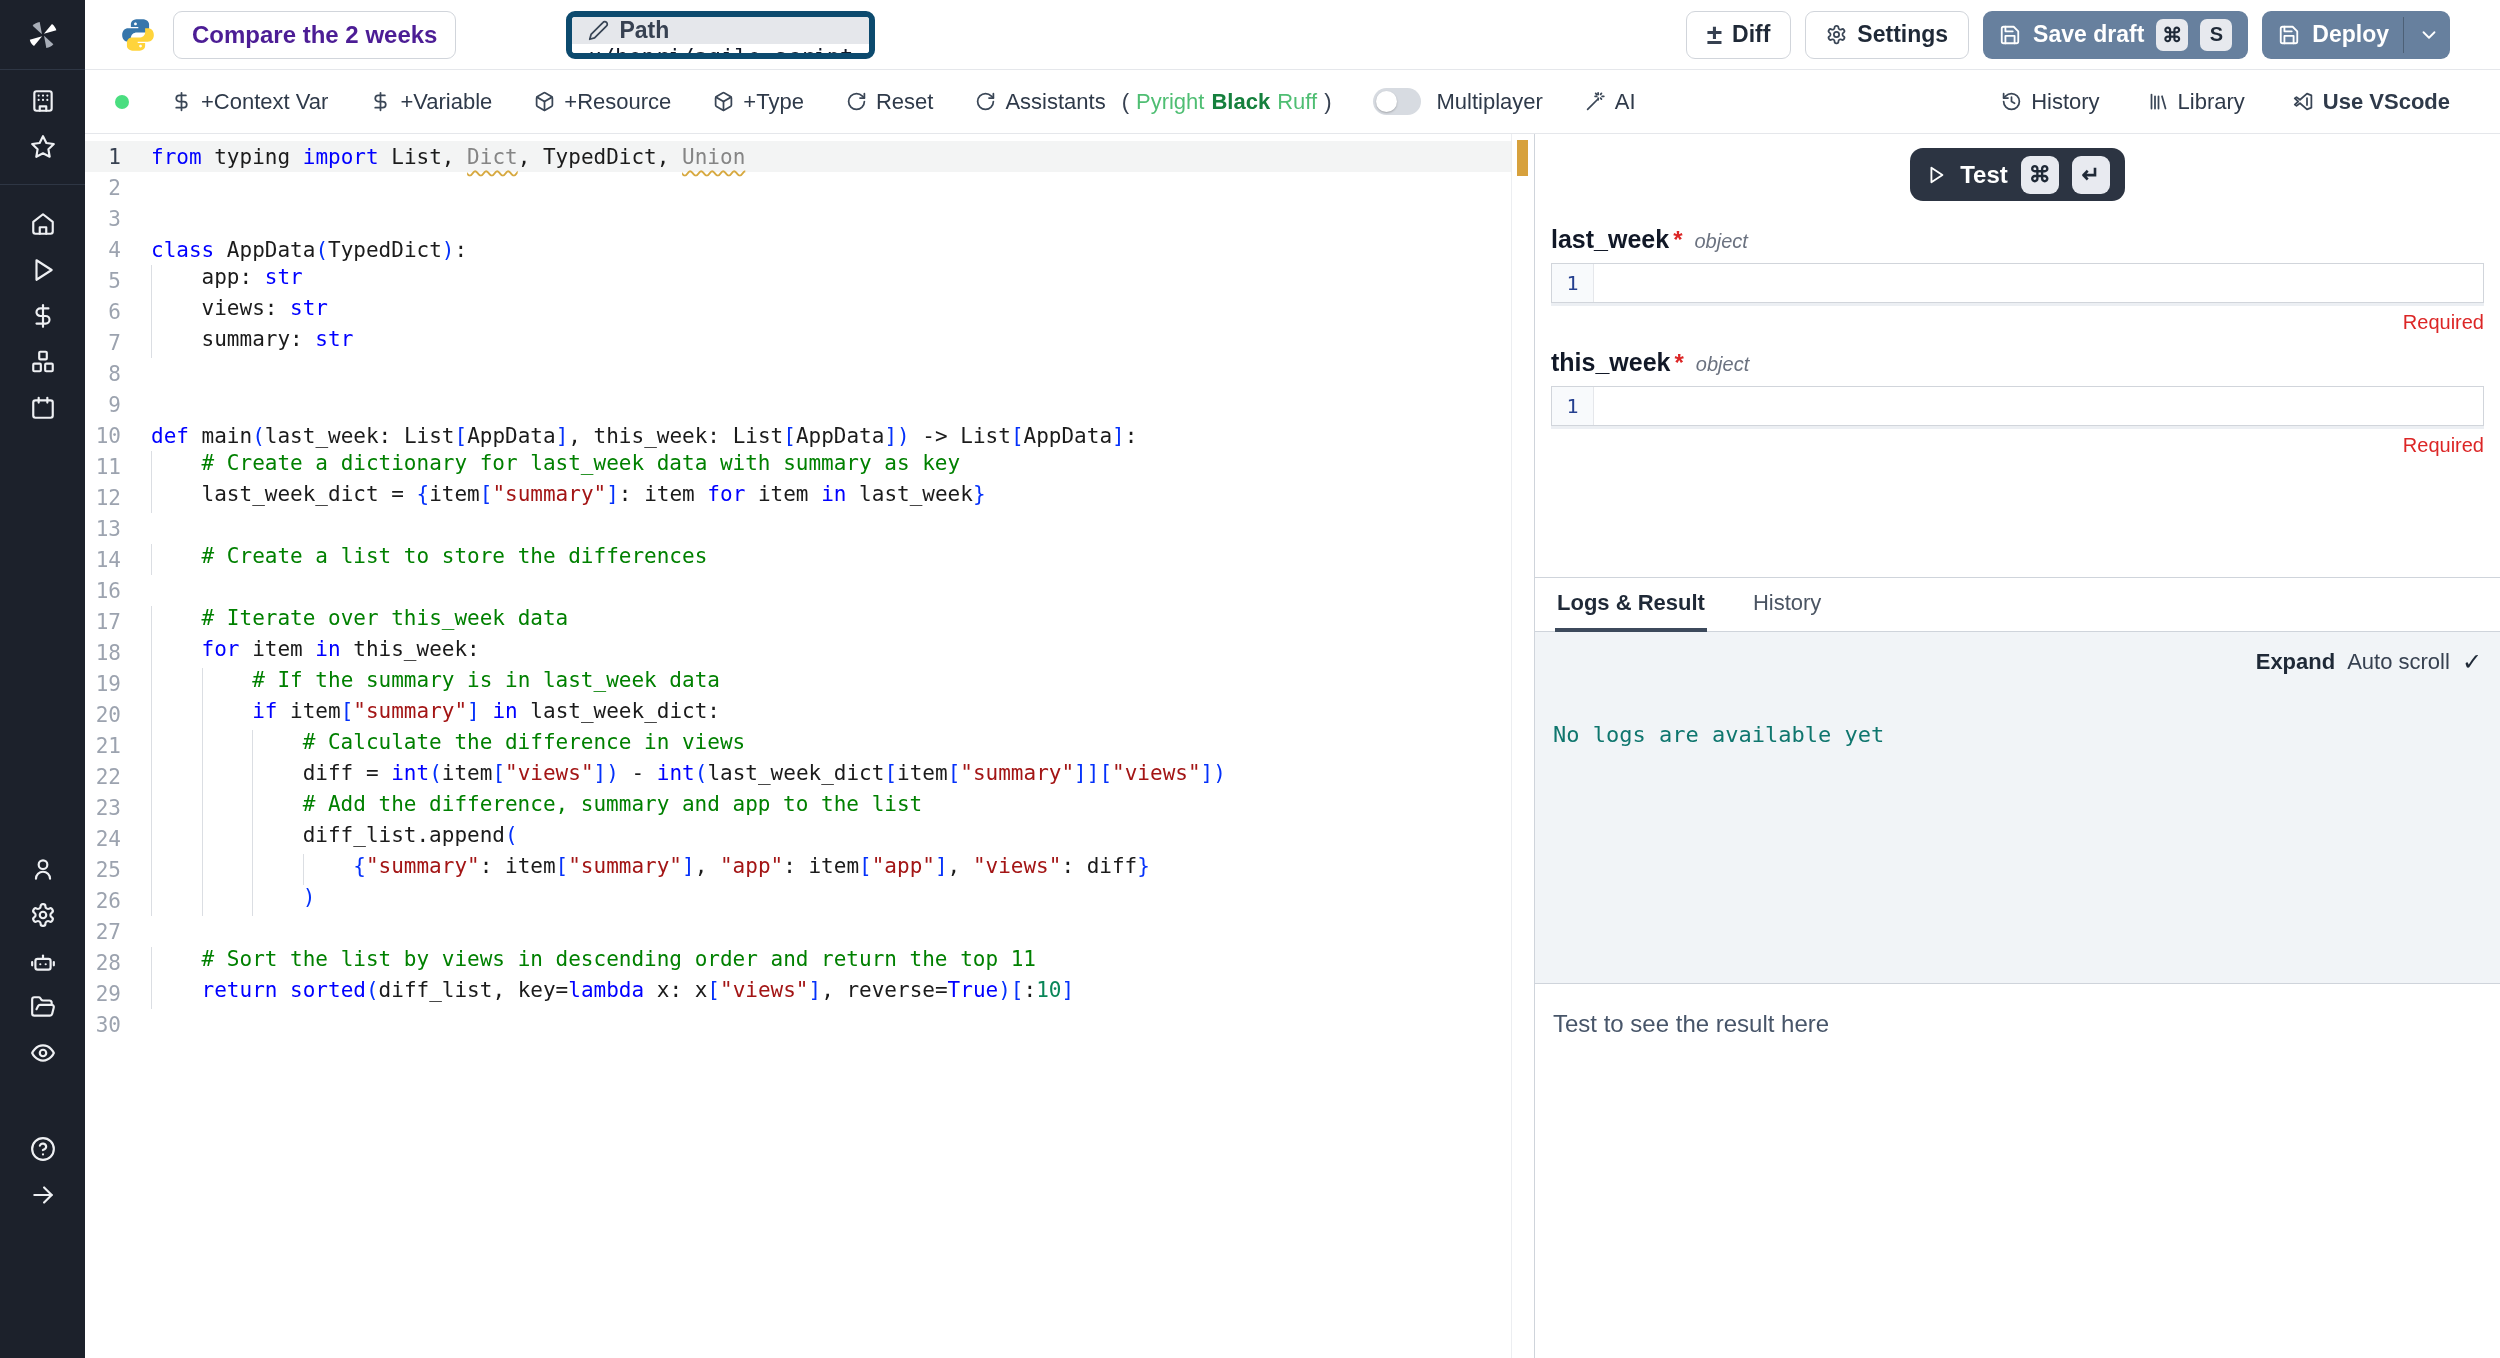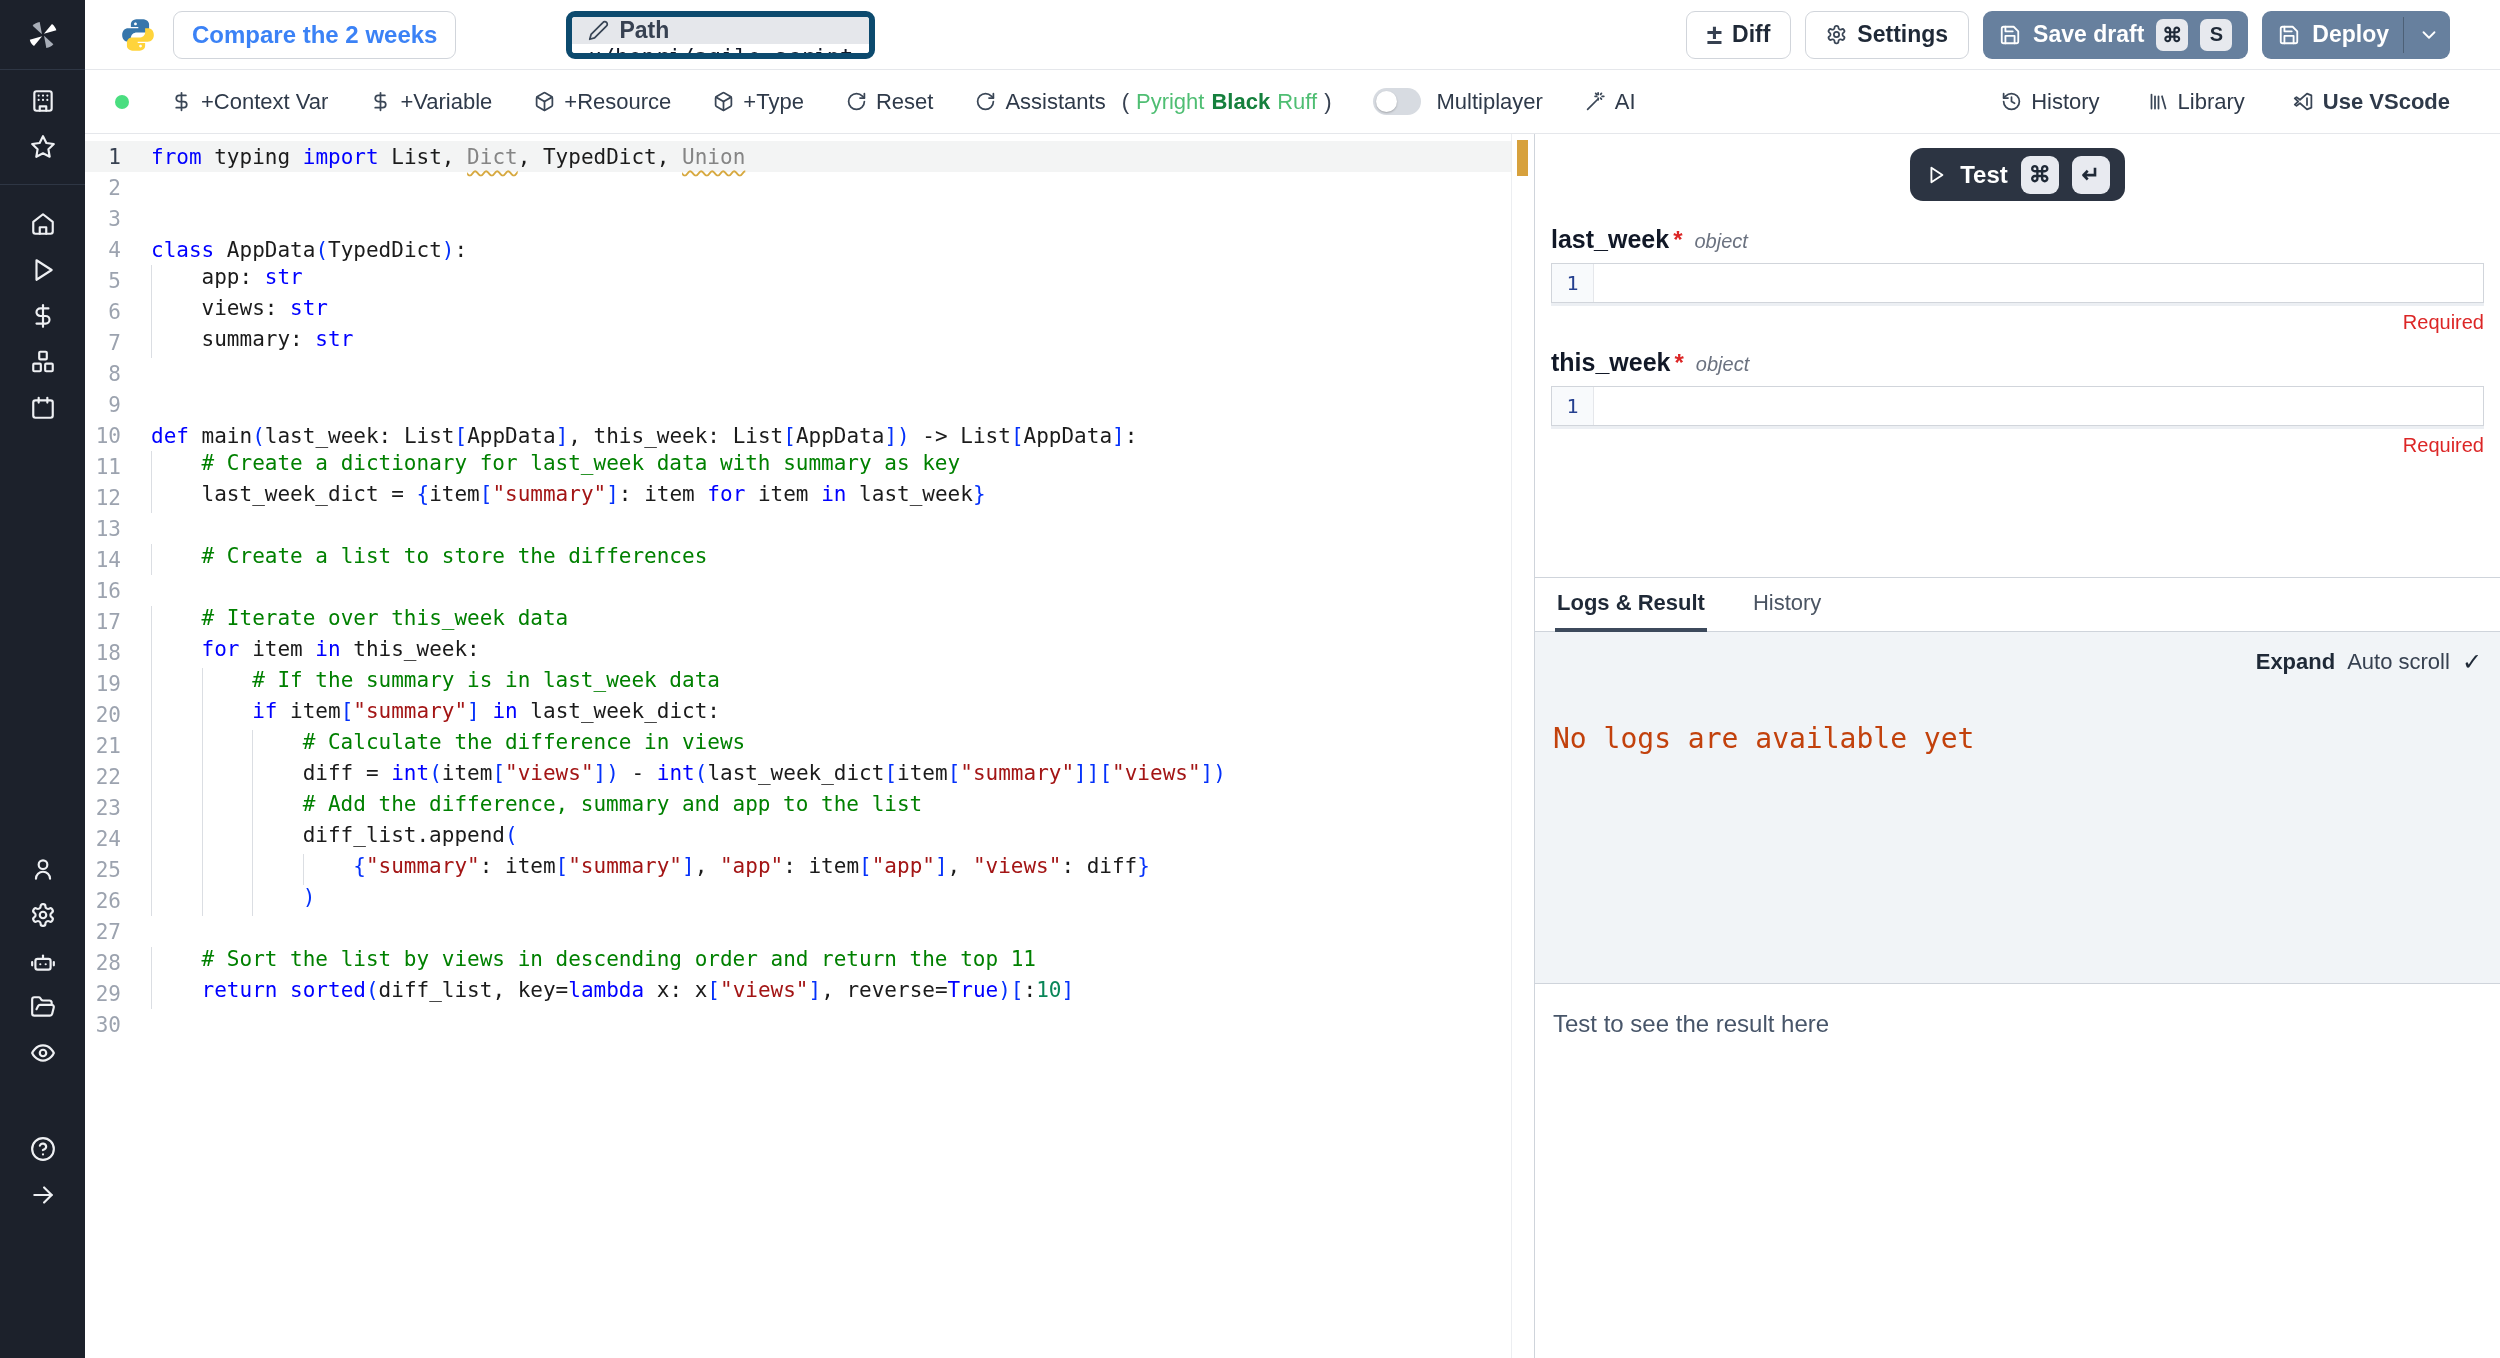--- a/index.html
+++ b/index.html
@@ -17,21 +17,21 @@
   .sb-group2 { padding-top:16px; }
   .sb-group3 { margin-top:auto; }
   .sb-group4 { margin-top:50px; }
   .sb-item { height:46px; width:100%; display:flex; align-items:center; justify-content:center; cursor:pointer; }
 
   
   .main { flex:1; display:flex; flex-direction:column; min-width:0; }
 
   .topbar { height:70px; display:flex; align-items:center; padding:0 50px 0 34px; border-bottom:1px solid #e5e7eb; background:#fff; gap:16px; }
   .pylogo { width:38px; height:38px; }
-  .title-box { height:48px; border:1px solid #d1d5db; border-radius:9px; padding:0 18px; display:flex; align-items:center; font-size:24px; font-weight:700; color:#3b82f6; min-width:280px; }
+  .title-box { height:48px; border:1px solid #d1d5db; border-radius:9px; padding:0 18px; display:flex; align-items:center; font-size:24px; font-weight:700; color:#4c1d95; min-width:280px; }
   .path-box { margin-left:94px; height:48px; border:6px solid #0c4a6e; border-radius:9px; display:flex; overflow:hidden;flex-direction:column; }
   .path-left { background:#e5e7eb; display:flex; align-items:center; gap:10px; padding:0 16px; font-size:23px; font-weight:600; color:#374151; }
   .path-right { display:flex; align-items:center; padding:0 16px; font-family:"DejaVu Sans Mono", monospace; font-size:22px; color:#111827; background:#fff; }
   .tb-right { margin-left:auto; display:flex; align-items:center; gap:14px; }
   .btn-outline { height:48px; border:1px solid #d1d5db; border-radius:9px; background:#fff; display:flex; align-items:center; gap:10px; padding:0 20px; font-size:23px; font-weight:600; color:#1f2937; cursor:pointer; }
   .pm { font-size:28px; font-weight:600; color:#374151; line-height:1; }
   .btn-primary { height:48px; border:none; border-radius:9px; background:#67809e; color:#fff; display:flex; align-items:center; gap:12px; padding:0 16px; font-size:23px; font-weight:600; cursor:pointer; }
   kbd.kb { background:#e7e9ee; color:#1f2937; border-radius:7px; min-width:32px; height:32px; display:inline-flex; align-items:center; justify-content:center; font-family:"Liberation Sans",sans-serif; font-size:20px; font-weight:600; padding:0 6px; }
   .deploy-split { width:1px; align-self:stretch; margin:6px 2px; background:rgba(0,0,0,.25); }
 
@@ -76,21 +76,21 @@
 
   .tabbar { display:flex; gap:44px; padding:0 20px; border-top:1px solid #cfd4db; border-bottom:1px solid #cfd4db; background:#fff; height:55px; }
   .tab { display:flex; align-items:center; font-size:22px; color:#4b5563; border-bottom:4px solid transparent; margin-bottom:-1px; cursor:pointer; padding:0 2px;text-align:center; }
   .tab.active { color:#1f2937; font-weight:700; border-bottom-color:#3d4a5c; }
 
   .logs-body { height:351px; background:#f1f4f7; padding:16px 18px; position:relative; }
   .logs-ctl { display:flex; justify-content:flex-end; align-items:center; gap:12px; font-size:22px; color:#1f2937; }
   .expand { font-weight:700; cursor:pointer; }
   .autoscroll { color:#374151; cursor:pointer; }
   .chk { font-size:24px; cursor:pointer; }
-  .logs-empty { margin-top:46px; font-family:"DejaVu Sans Mono",monospace; font-size:28px; color:#c2410c; }
+  .logs-empty { margin-top:46px; font-family:"DejaVu Sans Mono",monospace; font-size:22px; color:#0f766e; }
 
   .result-body { flex:1; background:#fff; border-top:1px solid #cfd4db; padding:26px 18px; }
   .result-ph { font-size:24px; color:#475569; }
 </style>
 </head>
 <body>
 
 <nav class="sidebar">
   <div class="sb-logo">
     <svg class="ic" style="width:36px;height:36px;stroke:none" viewBox="0 0 24 24">

